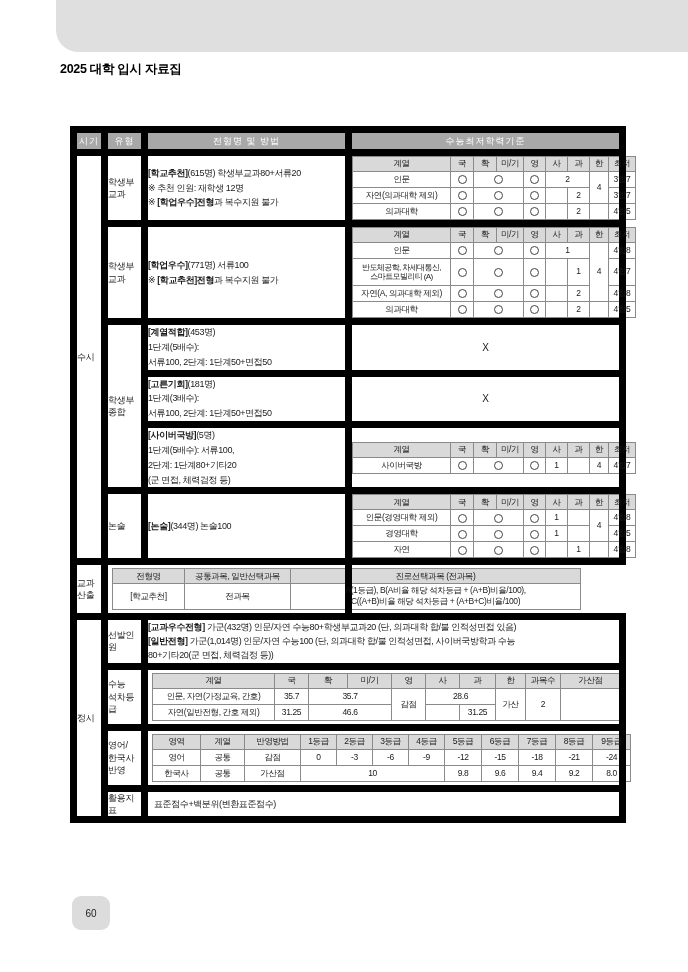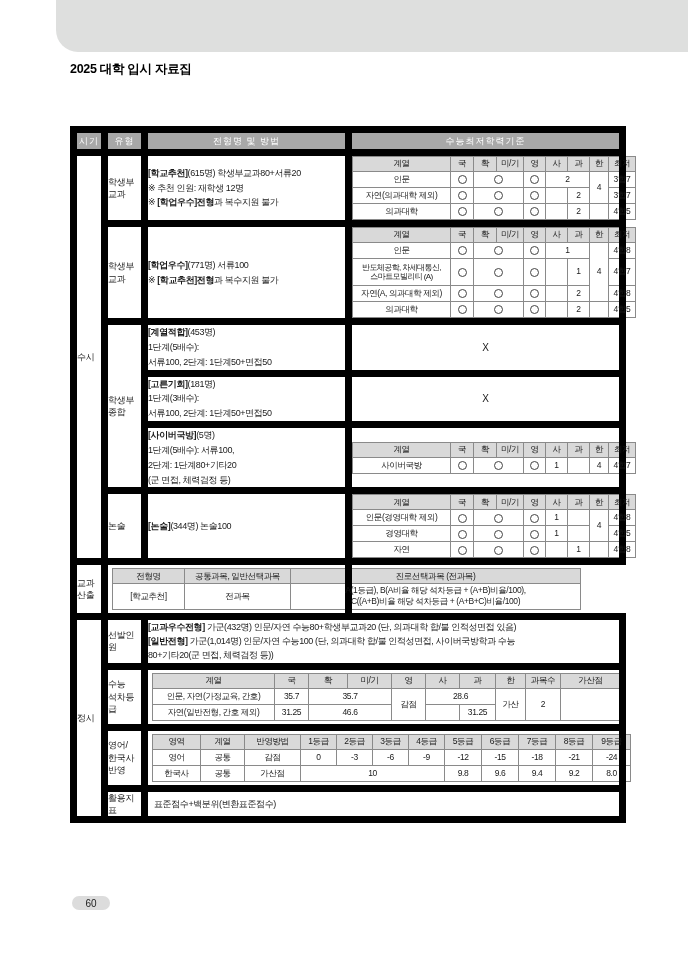--- a/index.html
+++ b/index.html
@@ -6,26 +6,26 @@
   body{
     width:688px;height:972px;background:#ffffff;
     font-family:"Liberation Sans","DejaVu Sans",sans-serif;
     color:#1a1a1a;position:relative;overflow:hidden;
   }
   .top-band{
     position:absolute;left:56px;top:0;width:632px;height:52px;
     background:#dedfde;border-bottom-left-radius:22px;
   }
   .doc-title{
-    position:absolute;left:70px;top:61px;
+    position:absolute;left:60px;top:61px;
     font-size:12.5px;font-weight:bold;letter-spacing:-0.3px;color:#000;
   }
   .page-num{
     position:absolute;left:72px;top:896px;
-    width:38px;height:14px;border-radius:9px;background:#dcdcdc;
+    width:38px;height:34px;border-radius:9px;background:#dcdcdc;
     font-size:10px;color:#222;display:flex;align-items:center;justify-content:center;
   }
 
   
   table.main{
     position:absolute;left:70px;top:126px;width:549px;
     border-collapse:collapse;table-layout:fixed;
   }
   table.main > tbody > tr > td,
   table.main > thead > tr > th{

